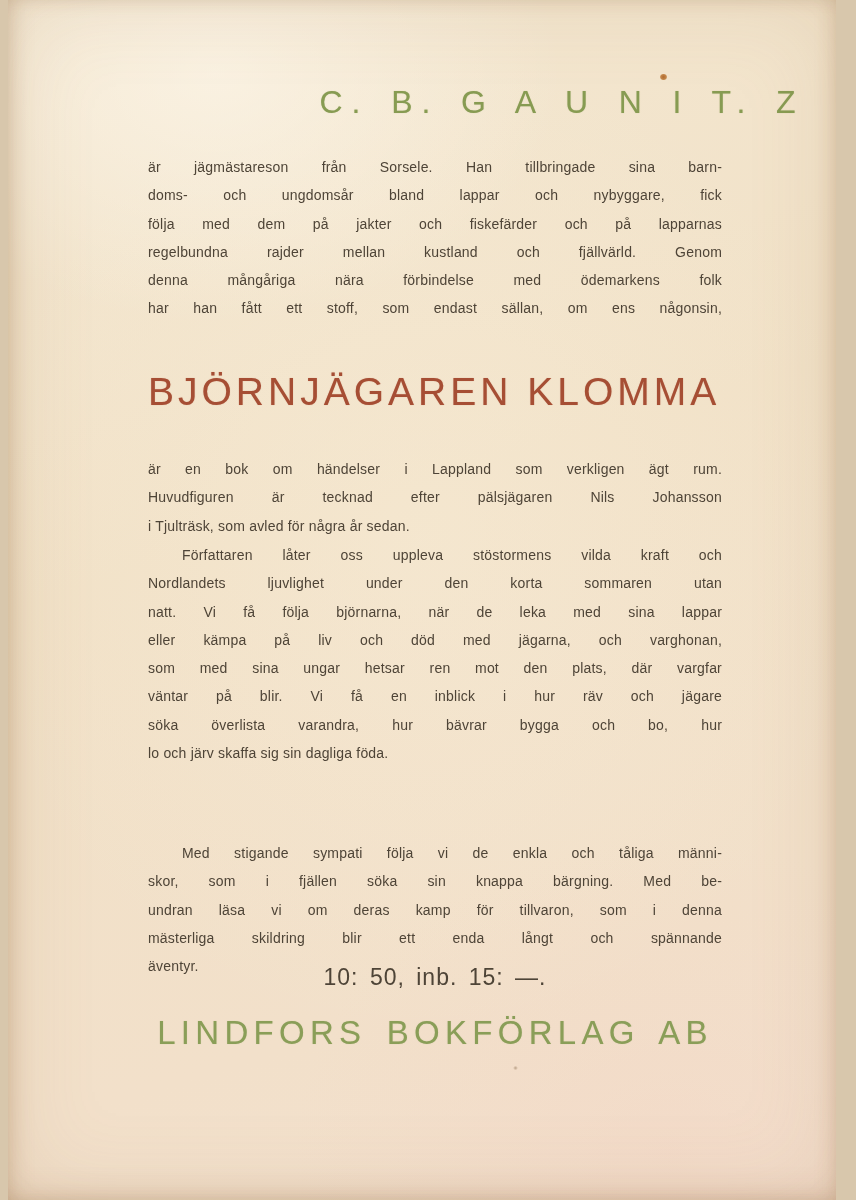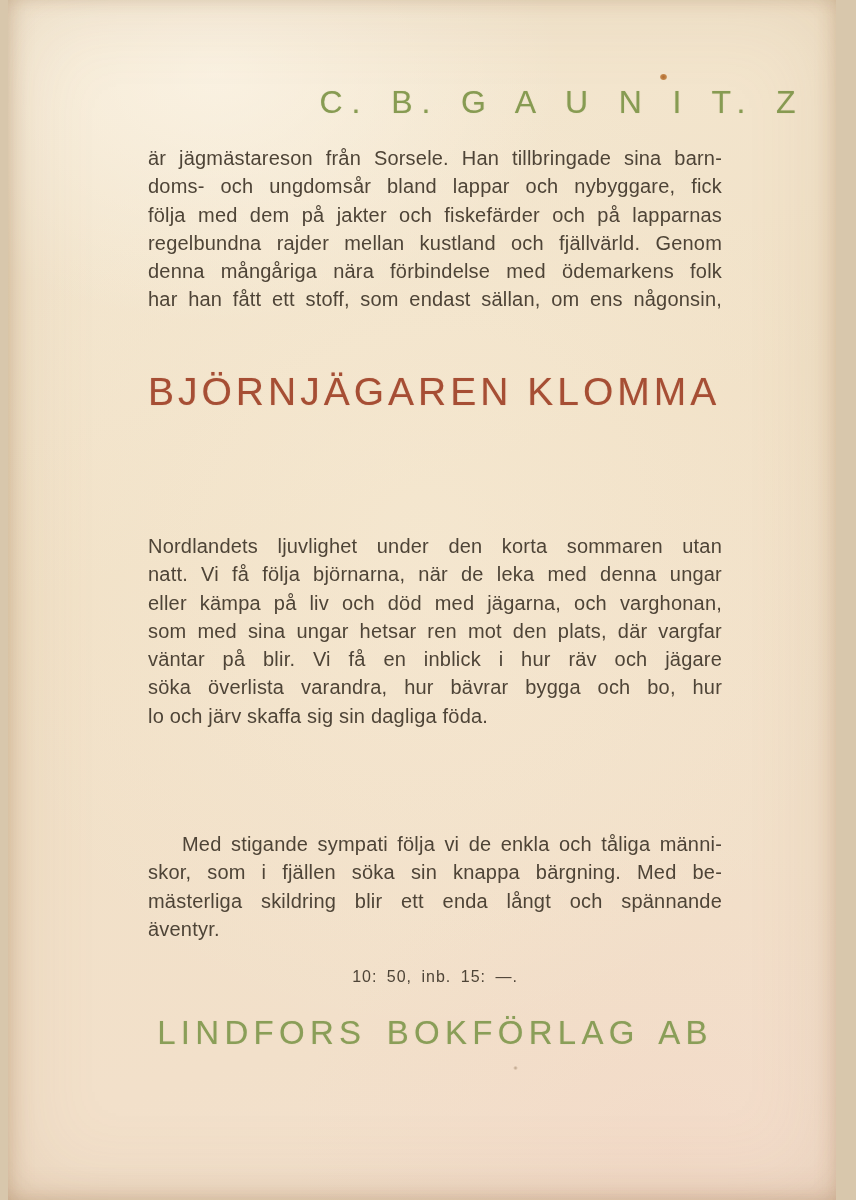--- a/index.html
+++ b/index.html
@@ -50,22 +50,22 @@
     font-weight: normal;
     letter-spacing: 0.28em;
     word-spacing: 0.12em;
     color: #879b52;
     text-shadow: 0 0 1px rgba(135,155,82,0.35);
   }
 
   .para { position: absolute; left: 140px; width: 574px; }
   .para .line {
     height: 28.3px;
-    line-height: 21px;
-    font-size: 20px;
+    line-height: 38px;
+    font-size: 14px;
     text-align: justify;
     text-align-last: justify;
     white-space: normal;
     letter-spacing: 0.2px;
   }
   .para .line.last { text-align-last: left; }
   .para .line.indent { padding-left: 34px; }
 
   .p-intro { top: 148px; }
   .p-1 { top: 450px; }
@@ -79,21 +79,21 @@
     font-size: 39px;
     font-weight: normal;
     letter-spacing: 4px;
     color: #a64e34;
     text-shadow: 0 0 1px rgba(166,78,52,0.35);
     white-space: nowrap;
   }
 
   .price-line {
     top: 962px;
-    font-size: 16px;
+    font-size: 23px;
     line-height: 30px;
     text-align: center;
     letter-spacing: 1px;
     word-spacing: 4px;
   }
 
   .publisher {
     top: 1014px;
     margin: 0;
     text-align: center;
@@ -140,35 +140,42 @@
       <div class="line">är jägmästareson från Sorsele. Han tillbringade sina barn-</div>
       <div class="line">doms- och ungdomsår bland lappar och nybyggare, fick</div>
       <div class="line">följa med dem på jakter och fiskefärder och på lapparnas</div>
       <div class="line">regelbundna rajder mellan kustland och fjällvärld. Genom</div>
       <div class="line">denna mångåriga nära förbindelse med ödemarkens folk</div>
       <div class="line">har han fått ett stoff, som endast sällan, om ens någonsin,</div>
     </div>
 
   <h2 class="column book-title" style="position:absolute;">BJÖRNJÄGAREN KLOMMA</h2>
 
+  <div class="para p-1">
+      <div class="line">är en bok om händelser i Lappland som verkligen ägt rum.</div>
+      <div class="line">Huvudfiguren är tecknad efter pälsjägaren Nils Johansson</div>
+      <div class="line last">i Tjulträsk, som avled för några år sedan.</div>
+    </div>
 
   <div class="para p-2">
+      <div class="line indent">Författaren låter oss uppleva stöstormens vilda kraft och</div>
       <div class="line">Nordlandets ljuvlighet under den korta sommaren utan</div>
-      <div class="line">natt. Vi få följa björnarna, när de leka med denna ungar</div>
+      <div class="line">natt. Vi få följa björnarna, när de leka med sina lappar</div>
       <div class="line">eller kämpa på liv och död med jägarna, och varghonan,</div>
       <div class="line">som med sina ungar hetsar ren mot den plats, där vargfar</div>
       <div class="line">väntar på blir. Vi få en inblick i hur räv och jägare</div>
       <div class="line">söka överlista varandra, hur bävrar bygga och bo, hur</div>
       <div class="line last">lo och järv skaffa sig sin dagliga föda.</div>
     </div>
 
 
   <div class="para p-4">
       <div class="line indent">Med stigande sympati följa vi de enkla och tåliga männi-</div>
       <div class="line">skor, som i fjällen söka sin knappa bärgning. Med be-</div>
+      <div class="line">undran läsa vi om deras kamp för tillvaron, som i denna</div>
       <div class="line">mästerliga skildring blir ett enda långt och spännande</div>
       <div class="line last">äventyr.</div>
     </div>
 
   <div class="column price-line" style="position:absolute;">10: 50, inb. 15: —.</div>
 
   <h3 class="column publisher" style="position:absolute;">LINDFORS BOKFÖRLAG AB</h3>
 
 </div>
 

